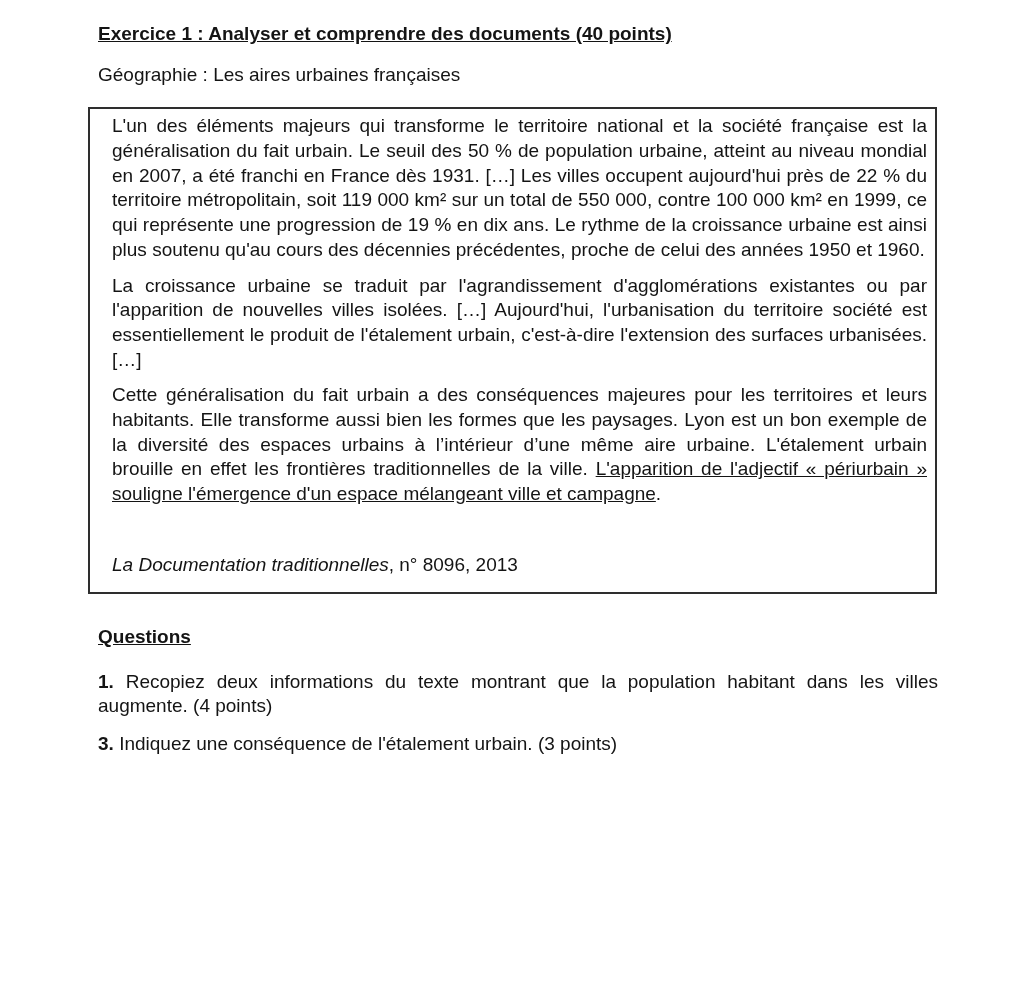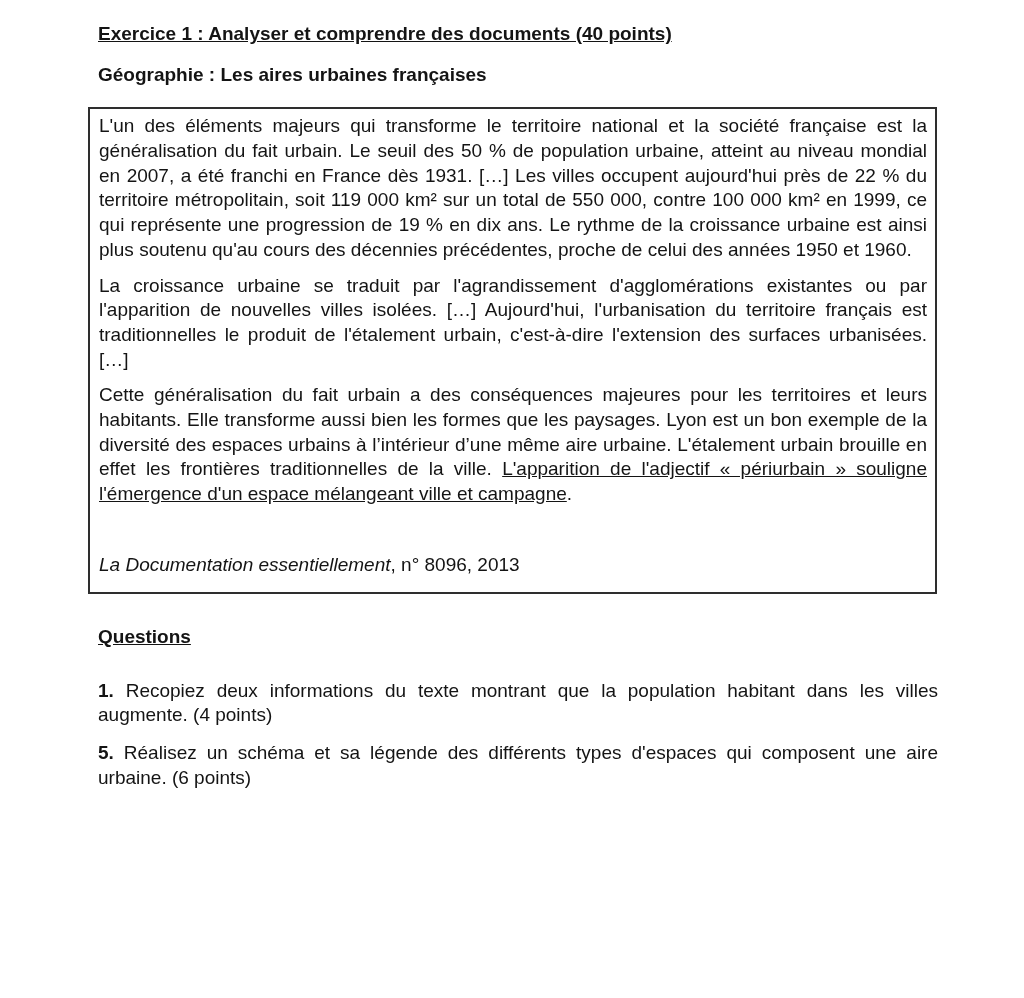--- a/index.html
+++ b/index.html
@@ -16,35 +16,35 @@
     font-size: 19px;
     line-height: 1.3;
     -webkit-font-smoothing: antialiased;
   }
   .heading1 {
     font-weight: bold;
     text-decoration: underline;
     margin: 22px 86px 0 98px;
   }
   .heading2 {
-    font-weight: bold;
+    font-weight: normal;
     margin: 16px 86px 0 98px;
   }
   .heading3 {
     margin: 24px 86px 0 98px;
   }
   .heading3 .doc-label {
     text-decoration: underline;
   }
   .docbox {
     margin: 20px 0 0 88px;
     width: 849px;
     box-sizing: border-box;
     border: 2px solid #2e2e2e;
-    padding: 5px 8px 14px 9px;
+    padding: 5px 8px 14px 22px;
   }
   .docbox p {
     margin: 0;
     text-align: justify;
   }
   .docbox p + p {
     margin-top: 11px;
   }
   .underlined-sentence {
     text-decoration: underline;
@@ -59,57 +59,57 @@
   .questions-heading {
     font-weight: bold;
     text-decoration: underline;
     margin: 31px 86px 18px 98px;
   }
   .question {
     margin: 13px 86px 0 98px;
     text-align: justify;
   }
   .question:first-of-type {
-    margin-top: 29px;
+    margin-top: 20px;
   }
   .qnum {
     font-weight: bold;
   }
 </style>
 </head>
 <body>
 
 <div>
 
   <div class="heading1">Exercice 1 : Analyser et comprendre des documents (40 points)</div>
 
   <div class="heading2">Géographie : Les aires urbaines françaises</div>
 
 
   <div class="docbox">
     <p>L'un des éléments majeurs qui transforme le territoire national et la société française est la généralisation du fait urbain. Le seuil des 50&nbsp;% de population urbaine, atteint au niveau mondial en 2007, a été franchi en France dès 1931. […] Les villes occupent aujourd'hui près de 22&nbsp;% du territoire métropolitain, soit 119&nbsp;000&nbsp;km² sur un total de 550&nbsp;000, contre 100&nbsp;000&nbsp;km² en 1999, ce qui représente une progression de 19&nbsp;% en dix ans. Le rythme de la croissance urbaine est ainsi plus soutenu qu'au cours des décennies précédentes, proche de celui des années 1950 et 1960.</p>
 
-    <p>La croissance urbaine se traduit par l'agrandissement d'agglomérations existantes ou par l'apparition de nouvelles villes isolées. […] Aujourd'hui, l'urbanisation du territoire français est traditionnelles le produit de l'étalement urbain, c'est-à-dire l'extension des surfaces urbanisées. […]</p>
+    <p>La croissance urbaine se traduit par l'agrandissement d'agglomérations existantes ou par l'apparition de nouvelles villes isolées. […] Aujourd'hui, l'urbanisation du territoire société est essentiellement le produit de l'étalement urbain, c'est-à-dire l'extension des surfaces urbanisées. […]</p>
 
     <p>
       <span>Cette généralisation du fait urbain a des conséquences majeures pour les territoires et leurs habitants. Elle transforme aussi bien les formes que les paysages. Lyon est un bon exemple de la diversité des espaces urbains à l’intérieur d’une même aire urbaine. L'étalement urbain brouille en effet les frontières traditionnelles de la ville. </span><span class="underlined-sentence">L'apparition de l'adjectif «&nbsp;périurbain&nbsp;» souligne l'émergence d'un espace mélangeant ville et campagne</span><span>.</span>
     </p>
 
     <p class="citation">
       <br>
-      <span class="italic">La Documentation essentiellement</span><span>, n°&nbsp;8096, 2013</span>
+      <span class="italic">La Documentation traditionnelles</span><span>, n°&nbsp;8096, 2013</span>
     </p>
   </div>
 
   <div class="questions-heading">Questions</div>
 
   <p class="question">
     <span class="qnum">1.</span><span> Recopiez deux informations du texte montrant que la population habitant dans les villes augmente. (4 points)</span>
   </p>
 
 
+  <p class="question">
+    <span class="qnum">3.</span><span> Indiquez une conséquence de l'étalement urbain. (3 points)</span>
+  </p>
 
 
-  <p class="question">
-    <span class="qnum">5.</span><span> Réalisez un schéma et sa légende des différents types d'espaces qui composent une aire urbaine. (6 points)</span>
-  </p>
 
 </div>
 
 </body></html>

